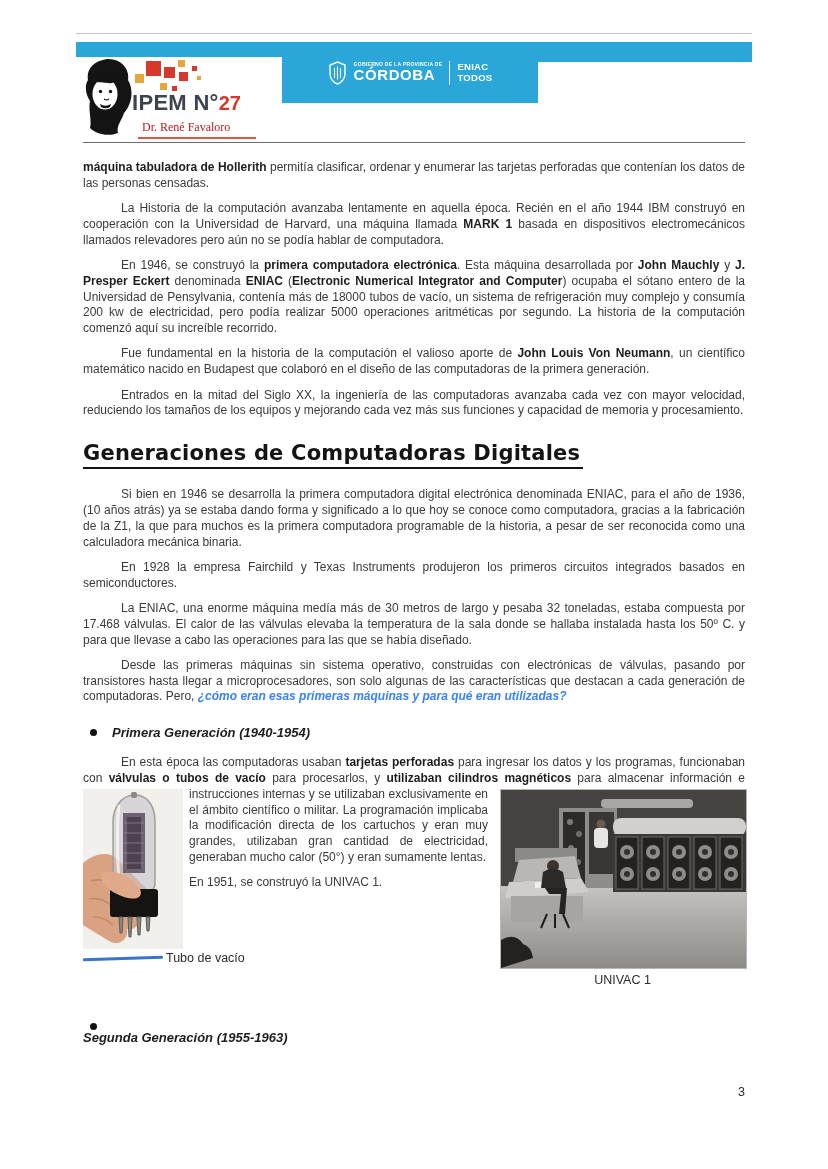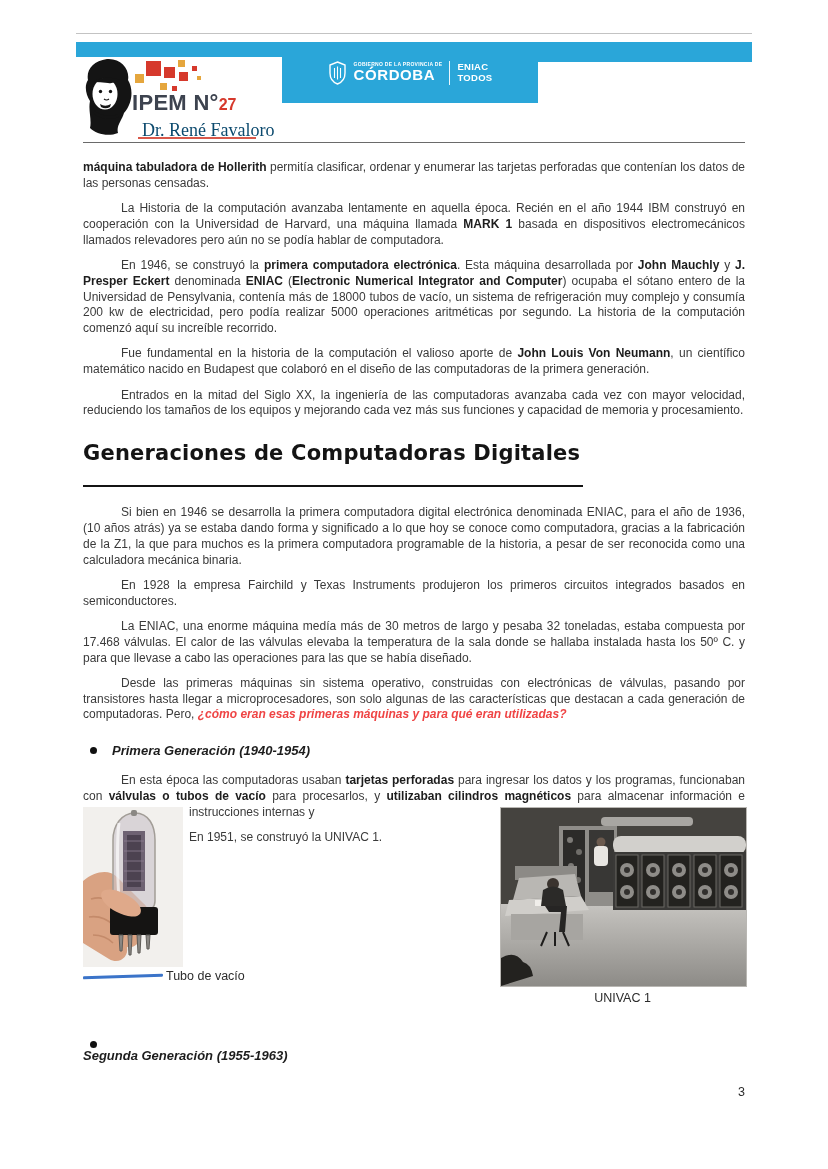--- a/index.html
+++ b/index.html
@@ -21,36 +21,36 @@
   .gov-sep{width:1px;height:24px;background:#fff;opacity:.9;}
   .gov-motto{font-size:9.5px;font-weight:bold;line-height:1.08;letter-spacing:.3px;}
 
   .ipem{position:absolute;left:80px;top:56px;width:200px;height:86px;}
   .portrait{position:absolute;left:0;top:2px;}
   .sq{position:absolute;}
   .sq-r{background:#d6392c;}
   .sq-y{background:#e5a63d;}
   .ipem-text{position:absolute;left:52px;top:34px;white-space:nowrap;font-weight:bold;color:#3d434f;}
   .ipem-name{font-size:22px;letter-spacing:.3px;}
-  .ipem-num{font-size:16px;color:#d6392c;}
+  .ipem-num{font-size:20px;color:#d6392c;}
   .ipem-sub{position:absolute;left:62px;top:64px;font-family:"Liberation Serif","DejaVu Serif",serif;
-            font-size:18px;color:#0c4a6e;}
+            font-size:12px;color:#b91c1c;}
   .ipem-underline{position:absolute;left:58px;top:81px;width:118px;height:2px;background:#d8584a;}
 
   .rule{position:absolute;top:142px;left:83px;width:662px;height:1px;background:#6a6a6a;}
 
   
   .content{position:absolute;top:160px;left:83px;width:662px;}
   p.para{margin:0 0 9.5px;text-align:justify;text-indent:38px;font-size:12px;line-height:15.8px;color:#3a3a3a;}
   p.flush{text-indent:0;}
   p.para b{color:#1d1d1d;}
-  .bi{font-style:italic;font-weight:bold;color:#ef4444;}
+  .bi{font-style:italic;font-weight:bold;color:#3b82f6;}
   .heading-wrap{margin:22px 0 18px;}
   .heading{display:inline-block;font-size:21px;font-weight:bold;color:#141414;
-           border-bottom:2.5px solid #141414;padding:0 3px 20px 0;letter-spacing:.2px;
+           border-bottom:2.5px solid #141414;padding:0 3px 2px 0;letter-spacing:.2px;
            font-family:"DejaVu Sans",sans-serif;}
   .bullet{display:flex;align-items:flex-start;margin:20px 0 15px;}
   .dot{flex:none;width:7px;height:7px;border-radius:50%;background:#111;margin:4px 15px 0 7px;}
   .bullet-label{font-size:13px;font-weight:bold;font-style:italic;color:#1d1d1d;}
 
   
   .fig{display:block;}
   .fig-univac{float:right;width:245px;margin:2px 0 4px 12px;text-indent:0;}
   .fig-univac svg{display:block;border:1px solid #b9b7b3;}
   .cap-univac{display:block;text-align:center;margin-top:4px;font-size:12.5px;color:#2c2c2c;font-weight:normal;}
@@ -235,21 +235,21 @@
                 <polygon points="24,122 28,122 27,140 25,140"></polygon>
                 <polygon points="33,122 37,122 36,136 34,136"></polygon>
               </g>
             </g>
             <ellipse cx="38" cy="96" rx="22" ry="10" fill="#dfa98a" transform="rotate(28 38 96)"></ellipse>
           </svg>
           <span class="cap-tube-row">
             <span class="blue-line"></span>
             <span class="cap-tube">Tubo de vacío</span>
           </span>
-        </span></p>
+        </span><span>se utilizaban exclusivamente en el ámbito científico o militar. La programación implicaba la modificación directa de los cartuchos y eran muy grandes, utilizaban gran cantidad de electricidad, generaban mucho calor (50°) y eran sumamente lentas.</span></p>
 
     <p class="para flush">En 1951, se construyó la UNIVAC 1.</p>
 
     <div class="clear"></div>
 
     <div class="bullet" style="margin-top:26px;flex-direction:column;">
       <span class="dot"></span>
       <span class="bullet-label">Segunda Generación (1955-1963)</span>
     </div>
 

